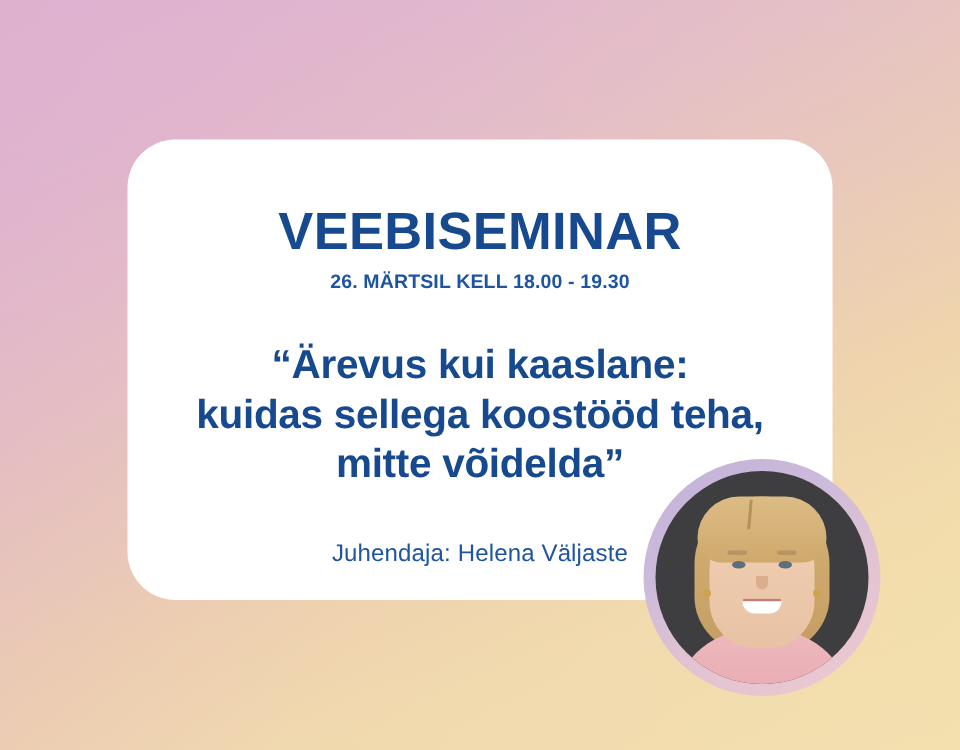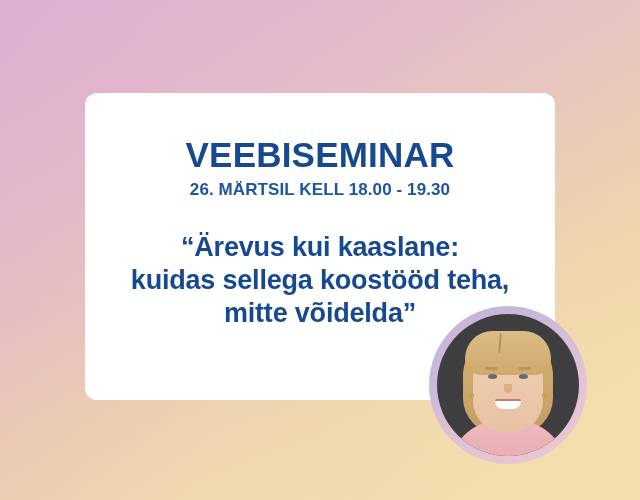--- a/index.html
+++ b/index.html
@@ -47,21 +47,21 @@
   }
 
   
   .card {
     position: absolute;
     left: 85px;
     top: 93px;
     width: 470px;
     height: 307px;
     background: #ffffff;
-    border-radius: 12px;
+    border-radius: 32px;
   }
 
   .card-inner {
     position: absolute;
     left: 0;
     right: 0;
     top: 0;
     text-align: center;
   }
 
@@ -71,21 +71,21 @@
     font-size: 35px;
     line-height: 1.0;
     font-weight: 700;
     letter-spacing: 0.2px;
     color: #17498f;
   }
 
   .datetime {
     margin: 0;
     padding-top: 9px;
-    font-size: 17px;
+    font-size: 13px;
     line-height: 1.0;
     font-weight: 600;
     letter-spacing: 0.1px;
     color: #1f55a0;
   }
 
   .quote-title {
     margin: 0;
     padding-top: 33px;
     font-size: 27px;
@@ -254,20 +254,21 @@
     <div class="card-inner">
 
       <h1 class="eyebrow">VEEBISEMINAR</h1>
 
       <p class="datetime">26. MÄRTSIL KELL 18.00 - 19.30</p>
 
       <h2 class="quote-title">“Ärevus kui kaaslane:
 kuidas sellega koostööd teha,
 mitte võidelda”</h2>
 
+      <p class="presenter">Juhendaja: Helena Väljaste</p>
 
     </div>
   </div>
 
   <div class="portrait">
     <div class="portrait-photo">
       <div class="p-hair-back"></div>
       <div class="p-shoulders"></div>
       <div class="p-neck"></div>
       <div class="p-face"></div>

